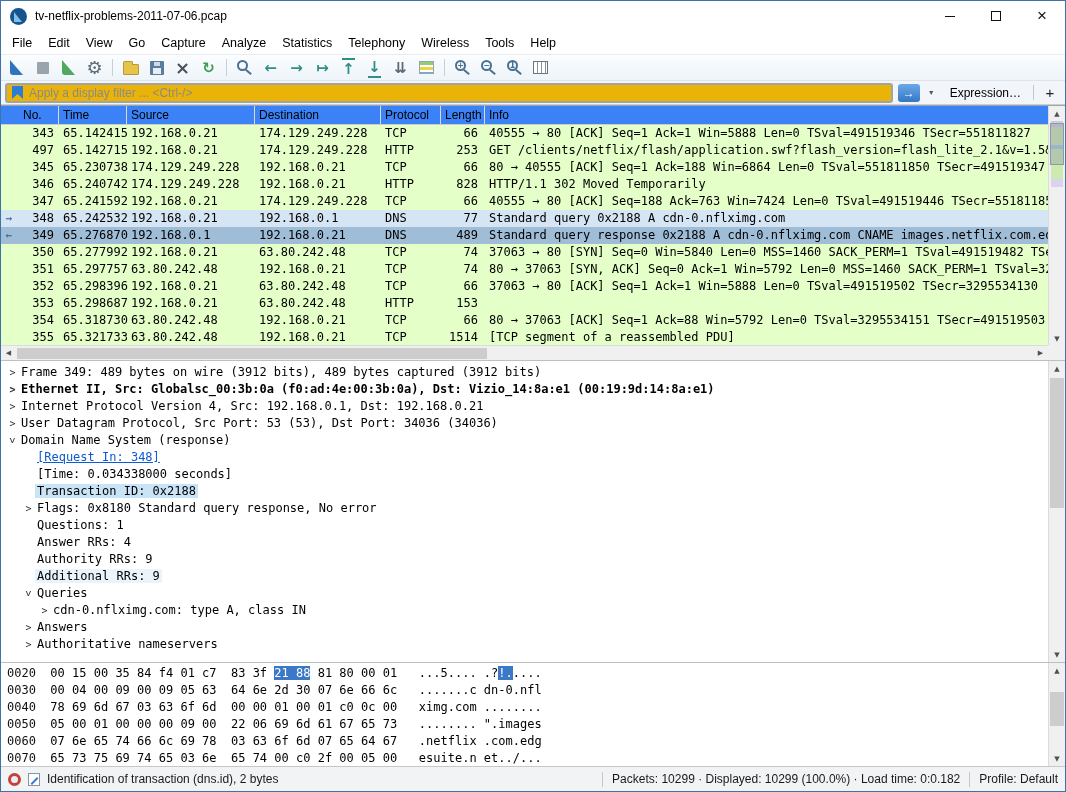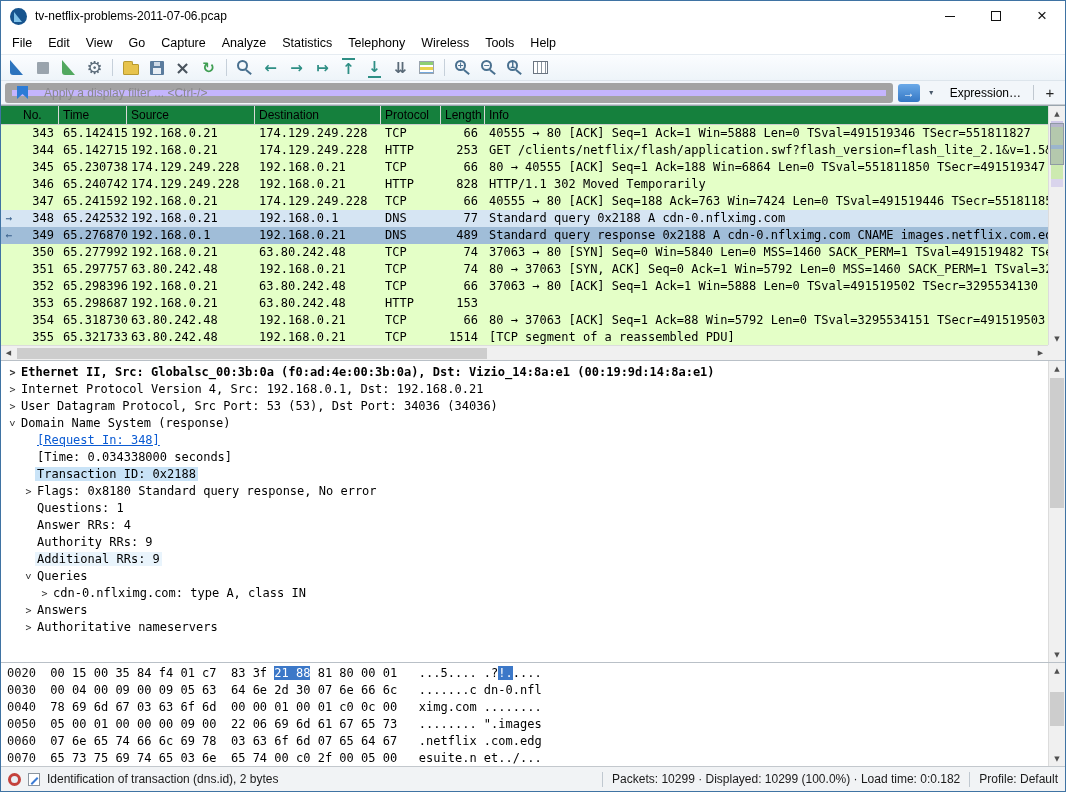--- a/index.html
+++ b/index.html
@@ -36,33 +36,33 @@
   .i-floppy{display:inline-block;width:14px;height:14px;background:#5b7c9e;border-radius:1px;position:relative}
   .i-floppy::before{content:"";position:absolute;left:3px;top:7px;width:8px;height:6px;background:#e8eef5}
   .i-floppy::after{content:"";position:absolute;left:4px;top:1px;width:6px;height:4px;background:#cdd9e6}
   .i-mag{width:11px;height:11px;border:2px solid #49708f;border-radius:50%;position:relative;display:flex;align-items:center;justify-content:center;font-size:8px;font-weight:bold;color:#49708f;margin:0 4px 4px 0}
   .i-mag::after{content:"";position:absolute;width:7px;height:2px;background:#49708f;right:-6px;bottom:-4px;transform:rotate(40deg)}
   .i-colorbars{display:inline-block;width:15px;height:13px;border:1px solid #9aa4ae;background:linear-gradient(#8fcf72 0 3px,#fff 3px 5px,#e8d44d 5px 8px,#fff 8px 10px,#74a8dc 10px 13px)}
   .i-columns{display:inline-block;width:15px;height:13px;border:1px solid #6a7480;background:repeating-linear-gradient(90deg,#fff 0 3px,#8a949e 3px 4px)}
 
   
   .filterbar{height:24px;flex:none;display:flex;align-items:center;gap:5px;padding:0 4px;background:#f2f6fa;border-bottom:1px solid #c9ced4}
-  .filter-input-wrap{flex:1;height:20px;background:#c4b5fd;border:7px solid #a3a3a3;border-radius:3px;display:flex;align-items:center;gap:16px;padding:0 5px}
+  .filter-input-wrap{flex:1;height:20px;background:#eab308;border:2px solid #a3a3a3;border-radius:3px;display:flex;align-items:center;gap:6px;padding:0 5px}
   .bookmark{width:11px;height:13px;flex:none;background:var(--accent-blue,#2c7cd6);clip-path:polygon(0 0,100% 0,100% 100%,50% 62%,0 100%)}
   .filter-input{flex:1;border:none;outline:none;background:transparent;font-family:inherit;font-size:12px;color:#000}
   .filter-input::placeholder{color:#8a8a8a}
   .apply-btn{width:22px;height:18px;border-radius:3px;background:linear-gradient(#6aa9e8,#3577c4);display:flex;align-items:center;justify-content:center;color:#fff;font-weight:bold}
   .apply-caret{width:13px;height:18px;display:flex;align-items:center;justify-content:center;font-size:7px;color:#49596a}
   .expr-btn{padding:2px 7px}
   .vline{width:1px;height:15px;background:#c0c8d0}
   .add-btn{width:22px;height:20px;display:flex;align-items:center;justify-content:center;font-size:15px;color:#222}
 
   
   .packet-pane{height:255px;flex:none;position:relative;border-top:1px solid #9aa5ae;background:#fff}
-  .pl-header{height:19px;display:flex;background:#15803d;border-bottom:1px solid #cdcdcd}
+  .pl-header{height:19px;display:flex;background:#3b82f6;border-bottom:1px solid #cdcdcd}
   .hcell{border-right:1px solid #d9d9d9;padding:2px 0 0 4px;white-space:nowrap;overflow:hidden;flex:none}
   .hcell.hc-no{width:58px;padding-left:22px}
   .hcell.hc-time{width:68px}.hcell.hc-src{width:128px}.hcell.hc-dst{width:126px}.hcell.hc-proto{width:60px}.hcell.hc-len{width:44px}
   .hcell.hc-info{flex:1;border-right:none}
   .pl-body{height:221px;overflow:hidden;font-family:"DejaVu Sans Mono","Liberation Mono",monospace;font-size:12px}
   .prow{height:17px;line-height:17px;display:flex;white-space:nowrap}
   .c-no{width:58px;flex:none;display:flex}
   .marker{width:16px;flex:none;text-align:center;color:#38608c;font-size:11px}
   .noval{flex:1;text-align:right;padding-right:5px}
   .c-time{width:68px;flex:none;padding-left:4px}
@@ -247,21 +247,21 @@
           <div class="c-time">65.142415</div>
           <div class="c-src">192.168.0.21</div>
           <div class="c-dst">174.129.249.228</div>
           <div class="c-proto">TCP</div>
           <div class="c-len">66</div>
           <div class="c-info">40555 → 80 [ACK] Seq=1 Ack=1 Win=5888 Len=0 TSval=491519346 TSecr=551811827</div>
         </div>
         <div class="prow row-green">
           <div class="c-no">
             <div class="marker"></div>
-            <div class="noval">344</div>
+            <div class="noval">497</div>
           </div>
           <div class="c-time">65.142715</div>
           <div class="c-src">192.168.0.21</div>
           <div class="c-dst">174.129.249.228</div>
           <div class="c-proto">HTTP</div>
           <div class="c-len">253</div>
           <div class="c-info">GET /clients/netflix/flash/application.swf?flash_version=flash_lite_2.1&amp;v=1.5&amp;n</div>
         </div>
         <div class="prow row-green">
           <div class="c-no">
@@ -409,20 +409,21 @@
     <div class="pl-hscroll">
       <div class="sb-arrow">◀</div>
       <div class="pl-hthumb"></div>
       <div class="sb-arrow">▶</div>
     </div>
     <div class="sb-corner"></div>
   </div>
 
   <div class="details-pane">
     <div>
+        <div class="dline" style="padding-left: 5px;"><span class="darrow">&gt;</span><span class="dtext">Frame 349: 489 bytes on wire (3912 bits), 489 bytes captured (3912 bits)</span></div>
         <div class="dline" style="padding-left: 5px; font-weight: bold;"><span class="darrow">&gt;</span><span class="dtext">Ethernet II, Src: Globalsc_00:3b:0a (f0:ad:4e:00:3b:0a), Dst: Vizio_14:8a:e1 (00:19:9d:14:8a:e1)</span></div>
         <div class="dline" style="padding-left: 5px;"><span class="darrow">&gt;</span><span class="dtext">Internet Protocol Version 4, Src: 192.168.0.1, Dst: 192.168.0.21</span></div>
         <div class="dline" style="padding-left: 5px;"><span class="darrow">&gt;</span><span class="dtext">User Datagram Protocol, Src Port: 53 (53), Dst Port: 34036 (34036)</span></div>
         <div class="dline" style="padding-left: 5px;"><span class="darrow open">&gt;</span><span class="dtext">Domain Name System (response)</span></div>
         <div class="dline" style="padding-left: 21px;"><span class="darrow"></span><span class="dtext link">[Request In: 348]</span></div>
         <div class="dline" style="padding-left: 21px;"><span class="darrow"></span><span class="dtext">[Time: 0.034338000 seconds]</span></div>
         <div class="dline" style="padding-left: 21px;"><span class="darrow"></span><span class="dtext selected">Transaction ID: 0x2188</span></div>
         <div class="dline" style="padding-left: 21px;"><span class="darrow">&gt;</span><span class="dtext">Flags: 0x8180 Standard query response, No error</span></div>
         <div class="dline" style="padding-left: 21px;"><span class="darrow"></span><span class="dtext">Questions: 1</span></div>
         <div class="dline" style="padding-left: 21px;"><span class="darrow"></span><span class="dtext">Answer RRs: 4</span></div>

